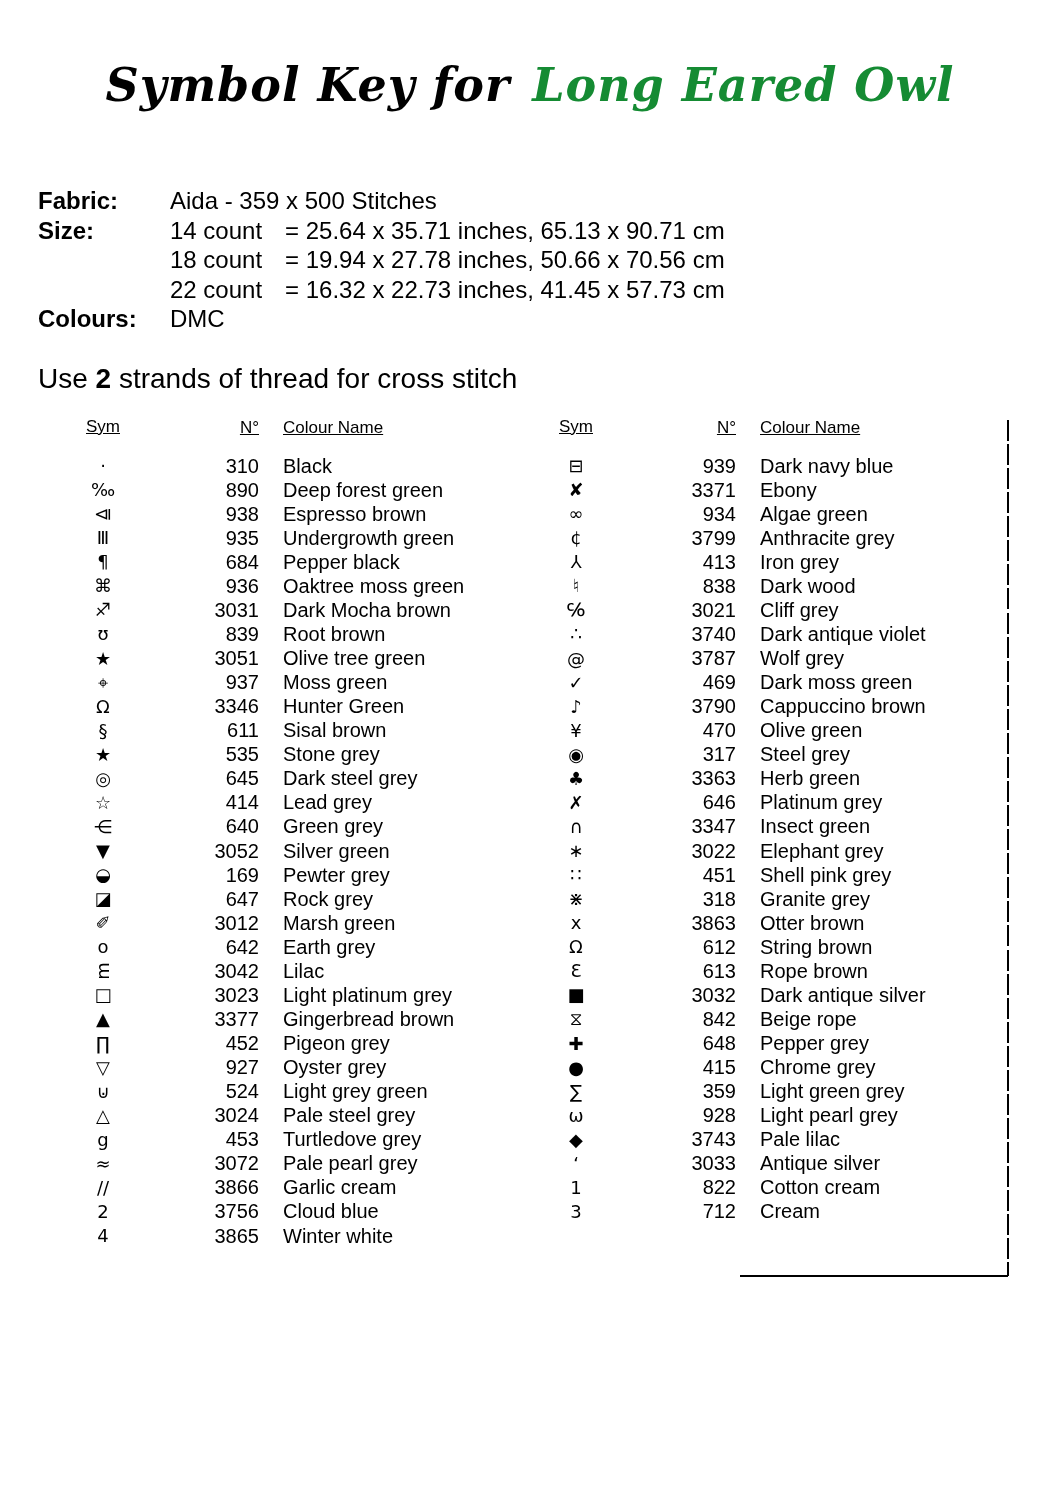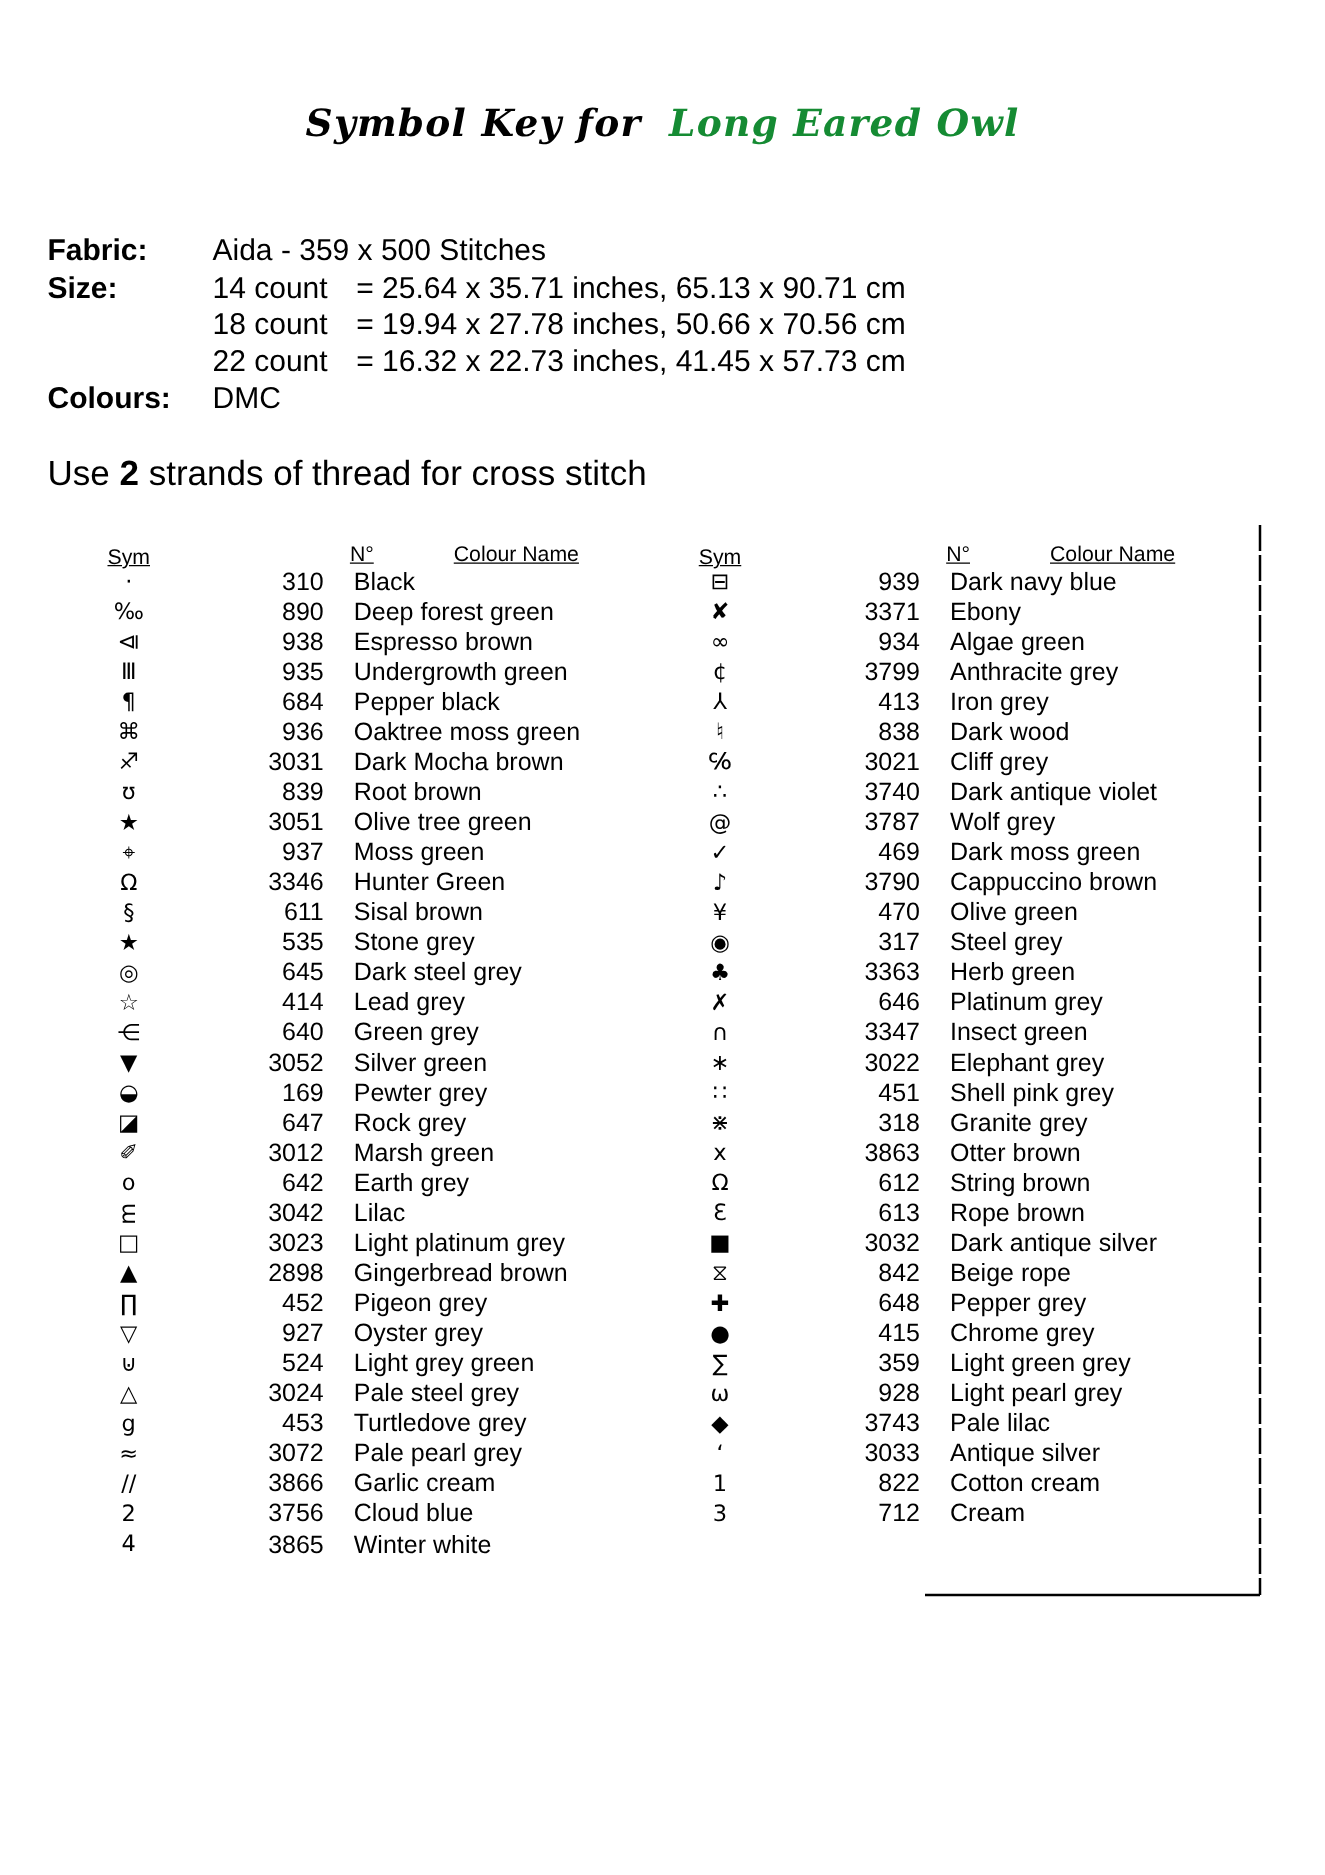--- a/index.html
+++ b/index.html
@@ -2,37 +2,37 @@
 <html><head>
 <meta charset="utf-8">
 <style>
   html,body{margin:0;padding:0;}
   body{
     width:1060px;height:1500px;background:#ffffff;color:#000;
     font-family:"Liberation Sans",sans-serif;position:relative;overflow:hidden;
   }
   
   .title{
-    position:absolute;top:82px;left:0;width:100%;text-align:center;
+    position:absolute;top:58px;left:0;width:100%;text-align:center;
     font-family:"DejaVu Serif",serif;font-style:italic;font-weight:bold;
-    font-size:30px;letter-spacing:1px;white-space:nowrap;
+    font-size:46px;letter-spacing:1px;white-space:nowrap;
   }
   .title .t-green{margin-left:22px;}
   
   .info{position:absolute;left:38px;top:186px;font-size:24px;line-height:29.6px;}
   .info-row{display:flex;}
   .info-label{width:132px;font-weight:bold;flex:0 0 132px;}
   .count-col{width:115px;flex:0 0 115px;}
   .strands{position:absolute;left:38px;top:363px;font-size:28px;}
   .strands b{font-weight:bold;}
   
   .half{position:absolute;top:418px;}
   #half-left{left:75px;width:460px;}
   #half-right{left:548px;width:455px;}
-  .thead{display:flex;height:36px;align-items:flex-end;font-size:17px;gap:40px;}
+  .thead{display:flex;height:36px;align-items:flex-start;font-size:17px;}
   .thead span{text-decoration:underline;}
   .trow{display:flex;height:24.07px;align-items:center;font-size:20px;}
   .c-sym{width:56px;flex:0 0 56px;text-align:center;
          font-family:"DejaVu Sans",sans-serif;font-size:18px;line-height:1;}
   .c-num{width:128px;flex:0 0 128px;text-align:right;}
   #half-right .c-num{width:132px;flex:0 0 132px;}
   .c-name{margin-left:24px;white-space:nowrap;}
   .sym-wrap{display:inline-block;}
   
   .border-v{
@@ -195,21 +195,21 @@
         <span class="c-num">3042</span>
         <span class="c-name">Lilac</span>
       </div>
       <div class="trow">
         <span class="c-sym">□</span>
         <span class="c-num">3023</span>
         <span class="c-name">Light platinum grey</span>
       </div>
       <div class="trow">
         <span class="c-sym">▲</span>
-        <span class="c-num">2898</span>
+        <span class="c-num">3377</span>
         <span class="c-name">Gingerbread brown</span>
       </div>
       <div class="trow">
         <span class="c-sym">∏</span>
         <span class="c-num">452</span>
         <span class="c-name">Pigeon grey</span>
       </div>
       <div class="trow">
         <span class="c-sym">▽</span>
         <span class="c-num">927</span>

